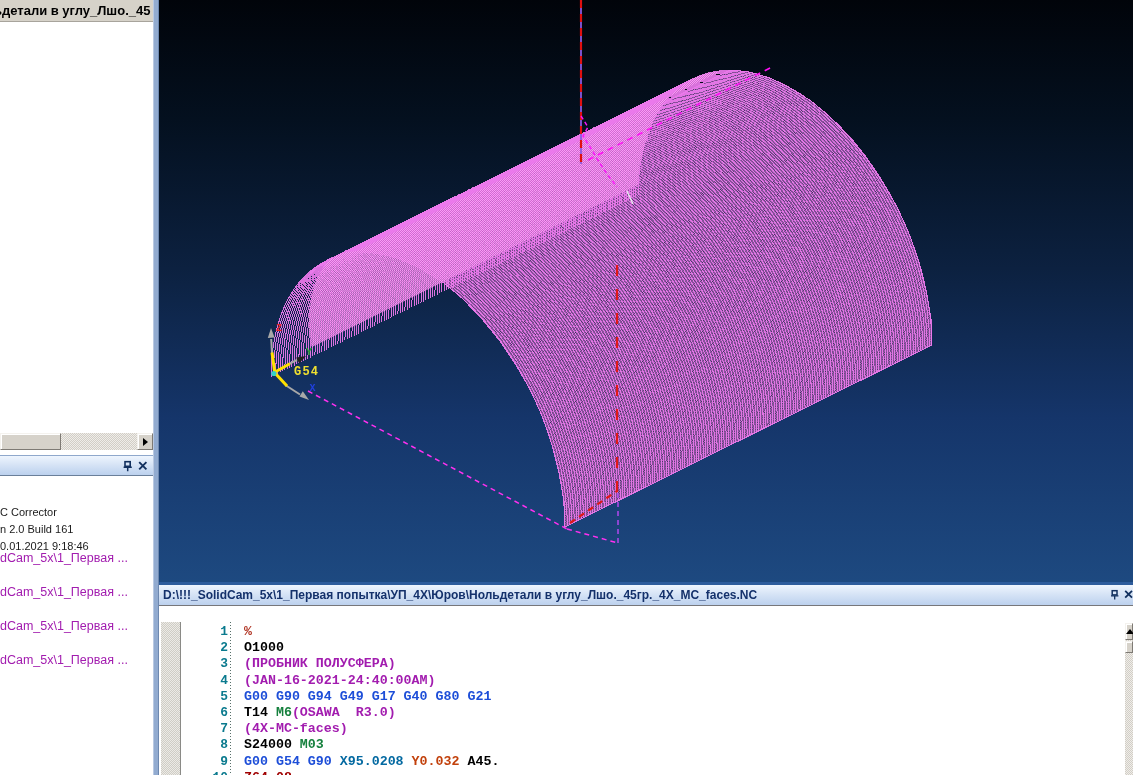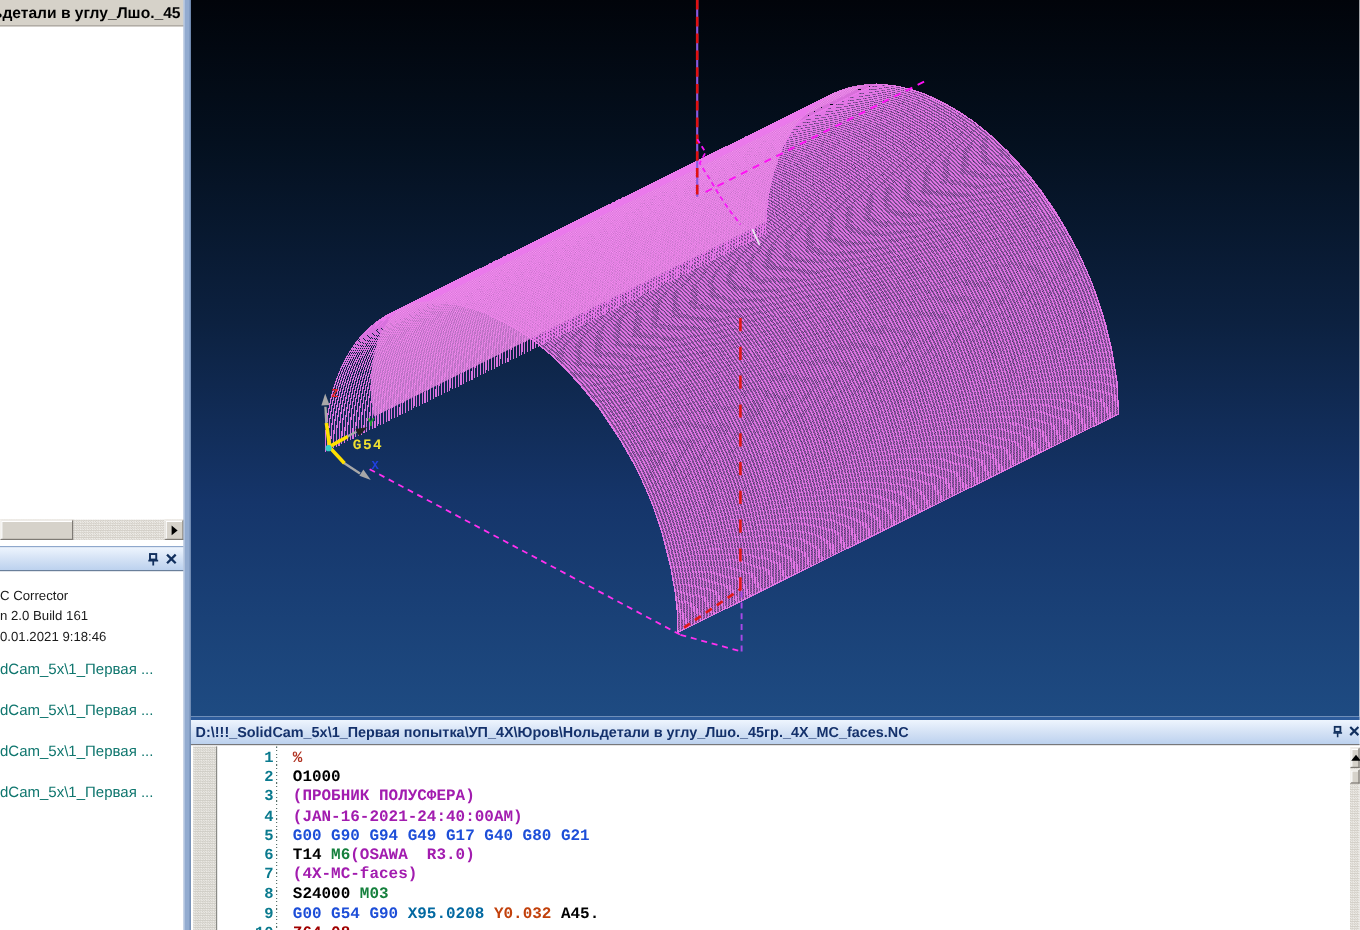--- a/index.html
+++ b/index.html
@@ -6,26 +6,26 @@
 .abs{position:absolute}
 #tab{left:0;top:0;width:153px;height:22px;background:#d6d2c9;border-bottom:1px solid #a8a49c;
   font:bold 13px "Liberation Sans",sans-serif;color:#000;line-height:21px;overflow:hidden;white-space:nowrap}
 #hscroll{left:0;top:433px;width:153px;height:17px;background:repeating-conic-gradient(#efede9 0 25%,#d2cec6 0 50%) 0 0/2px 2px}
 .btn3d{background:#d6d2ca;border:1px solid;border-color:#f4f2ee #7e7a74 #7e7a74 #f4f2ee;box-shadow:inset 1px 1px 0 #fff}
 #hthumb{left:0;top:433px;width:61px;height:17px}
 #hbtn{left:137px;top:433px;width:16px;height:17px}
 #hbtn i{position:absolute;left:5px;top:4px;width:0;height:0;border:4px solid transparent;border-left:5px solid #000;border-right:none}
 .phead{background:linear-gradient(#eef5fe 0%,#d7e4f6 45%,#bcd1ee 100%);border-top:1px solid #8fa8cc;border-bottom:1px solid #8fa8cc}
 #lphead{left:0;top:455px;width:153px;height:21px;border-bottom-color:#6a7f9a}
-#info{left:0;top:489px;width:150px;color:#1a1a1a;font:11px "Liberation Sans",sans-serif}
+#info{left:0;top:504px;width:150px;color:#1a1a1a;font:11px "Liberation Sans",sans-serif}
 #info div{height:17px;line-height:17px;white-space:nowrap}
-.li{left:0;width:152px;height:16px;font:12.5px "Liberation Sans",sans-serif;color:#0f766e;white-space:nowrap}
+.li{left:0;width:152px;height:16px;font:12.5px "Liberation Sans",sans-serif;color:#a21caf;white-space:nowrap}
 #vsplit{left:153px;top:0;width:6px;height:775px;z-index:3;background:#92abd0;border-left:1px solid #b9c9e2;border-right:1px solid #6d88b0}
 #view{left:155px;top:0;width:978px;height:597px}
-#btitle{left:154px;top:597px;width:979px;height:24px;border-top:3px solid #2d5c9c;
+#btitle{left:154px;top:582px;width:979px;height:24px;border-top:3px solid #2d5c9c;
   background:linear-gradient(#eef5fe 0%,#d7e4f6 45%,#bcd1ee 100%);border-bottom:1px solid #77777a;
   font:bold 12px "Liberation Sans",sans-serif;color:#14316b;line-height:20px}
 #code{left:159px;top:622px;width:974px;height:153px;background:#fff;overflow:hidden}
 #gutter{left:161px;top:622px;width:20px;height:153px;background:repeating-conic-gradient(#eceae6 0 25%,#cfcdc5 0 50%) 0 0/2px 2px;border-right:1px solid #8a8a86}
 #lnums{left:181px;top:624px;width:47px;height:151px;font:bold 12.9px "Liberation Mono",monospace;color:#0a7a8e;text-align:right;line-height:16.2px;white-space:pre}
 #dotsep{left:230px;top:622px;width:1px;height:153px;background-image:repeating-linear-gradient(#58706a 0 1px,#fff 1px 3px)}
 #srccode{left:244px;top:624px;font:bold 13.3px "Liberation Mono",monospace;line-height:16.2px;white-space:pre;color:#000}
 #vscroll{left:1125px;top:623px;width:8px;height:152px;background:repeating-conic-gradient(#efede9 0 25%,#d2cec6 0 50%) 0 0/2px 2px}
 #vbtn{left:1125px;top:623px;width:8px;height:17px}
 #vbtn i{position:absolute;left:0px;top:5px;width:0;height:0;border:4px solid transparent;border-bottom:5px solid #000;border-top:none}

